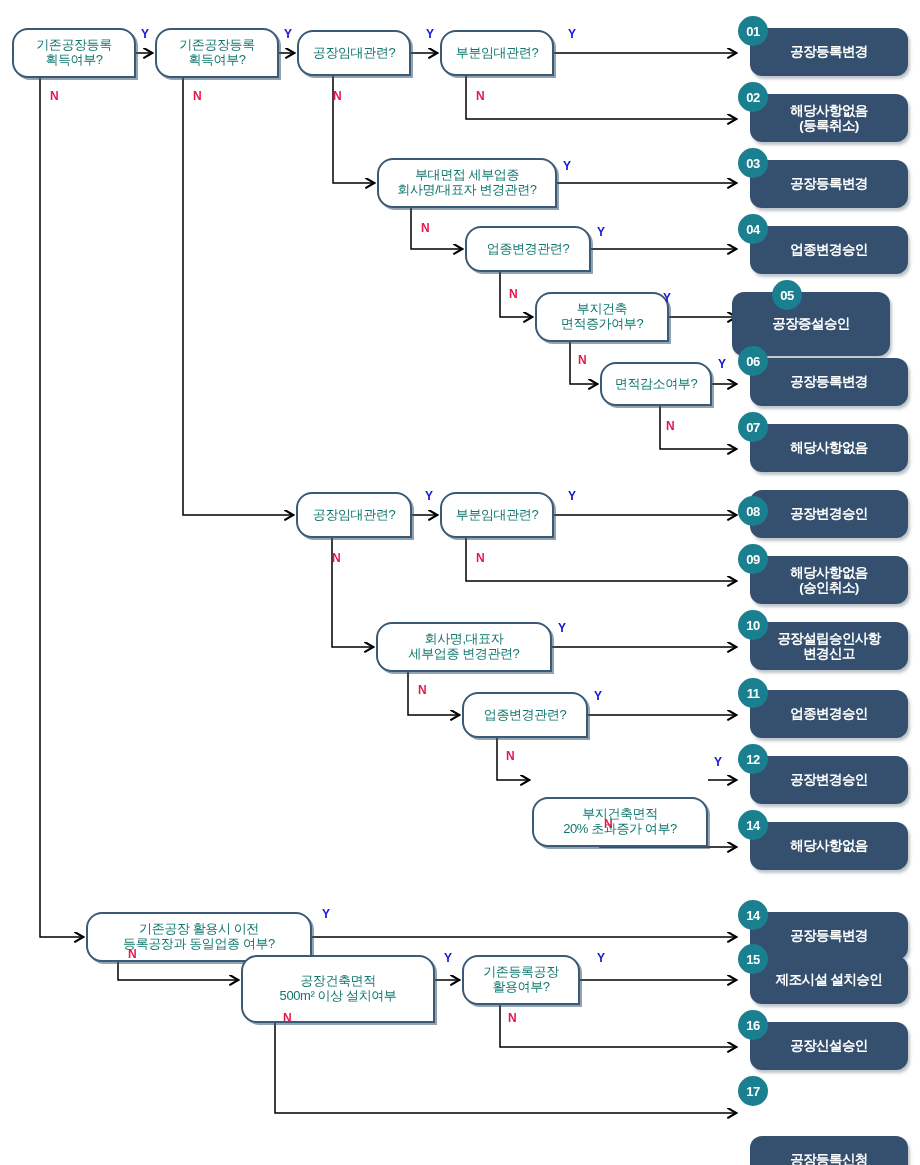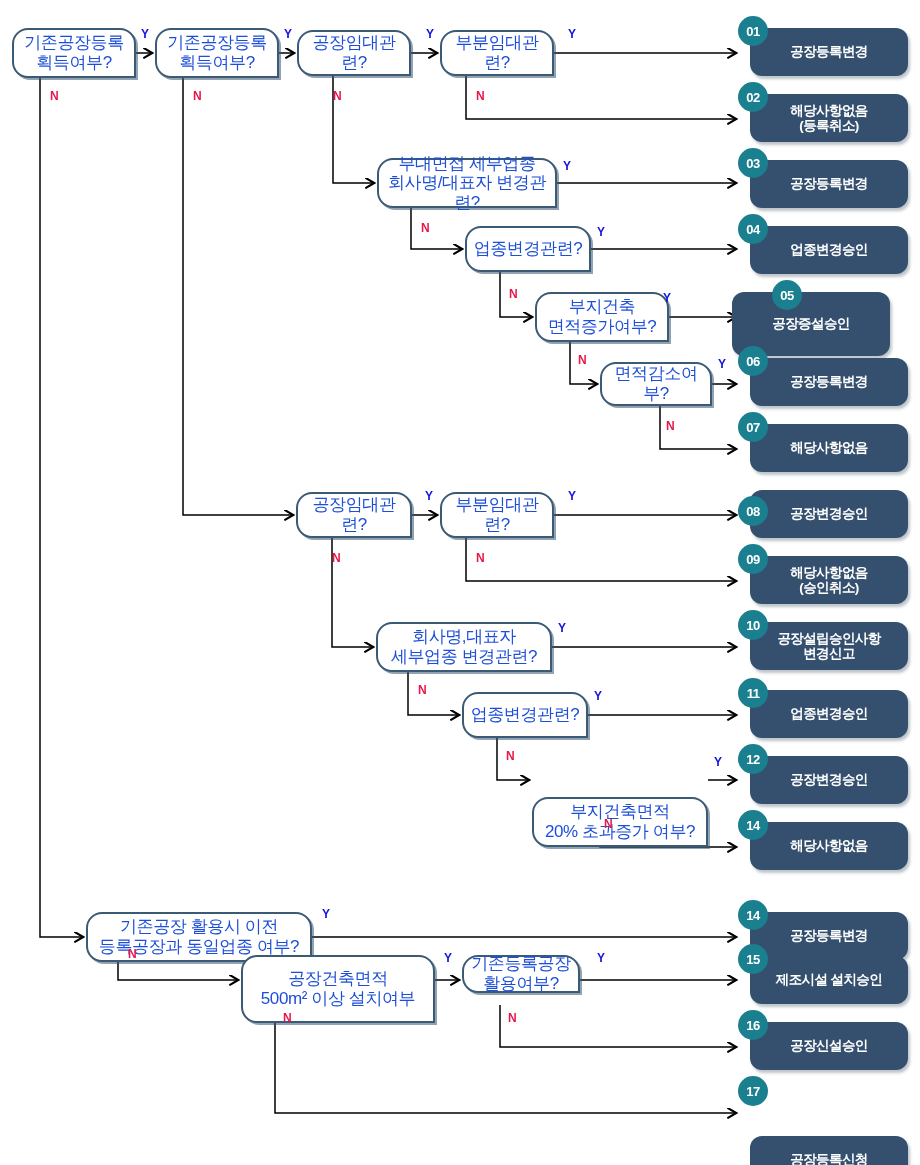--- a/index.html
+++ b/index.html
@@ -26,22 +26,22 @@
   .dbox{
     position:absolute;
     box-sizing:border-box;
     background:#ffffff;
     border:2px solid #3b5a76;
     border-radius:16px 16px 0 16px;
     display:flex;
     align-items:center;
     justify-content:center;
     text-align:center;
-    color:#1d4ed8;
-    font-size:17px;
+    color:#0f766e;
+    font-size:13px;
     line-height:1.15;
     letter-spacing:-0.4px;
     z-index:4;
     box-shadow:2px 2px 0 0 rgba(58,86,113,0.55);
   }
   .dbox .dtext{
     display:block;
     padding:0 6px;
     white-space:pre-line;
     font-weight:400;
@@ -192,21 +192,21 @@
 20% 초과증가 여부?</span>
       </div>
       <div class="dbox" style="left:86px;top:912px;width:226px;height:50px;">
         <span class="dtext">기존공장 활용시 이전
 등록공장과 동일업종 여부?</span>
       </div>
       <div class="dbox" style="left:241px;top:955px;width:194px;height:68px;">
         <span class="dtext">공장건축면적
 500m² 이상 설치여부</span>
       </div>
-      <div class="dbox" style="left:462px;top:955px;width:118px;height:38px;">
+      <div class="dbox" style="left:462px;top:955px;width:118px;height:50px;">
         <span class="dtext">기존등록공장
 활용여부?</span>
       </div>
       <div class="rbox" style="left:750px;top:28px;width:158px;height:48px;">
         <span class="rtext">공장등록변경</span>
       </div>
       <div class="rnum" style="left:738px;top:16px;">
         <span>01</span>
       </div>
       <div class="rbox" style="left:750px;top:94px;width:158px;height:48px;">

